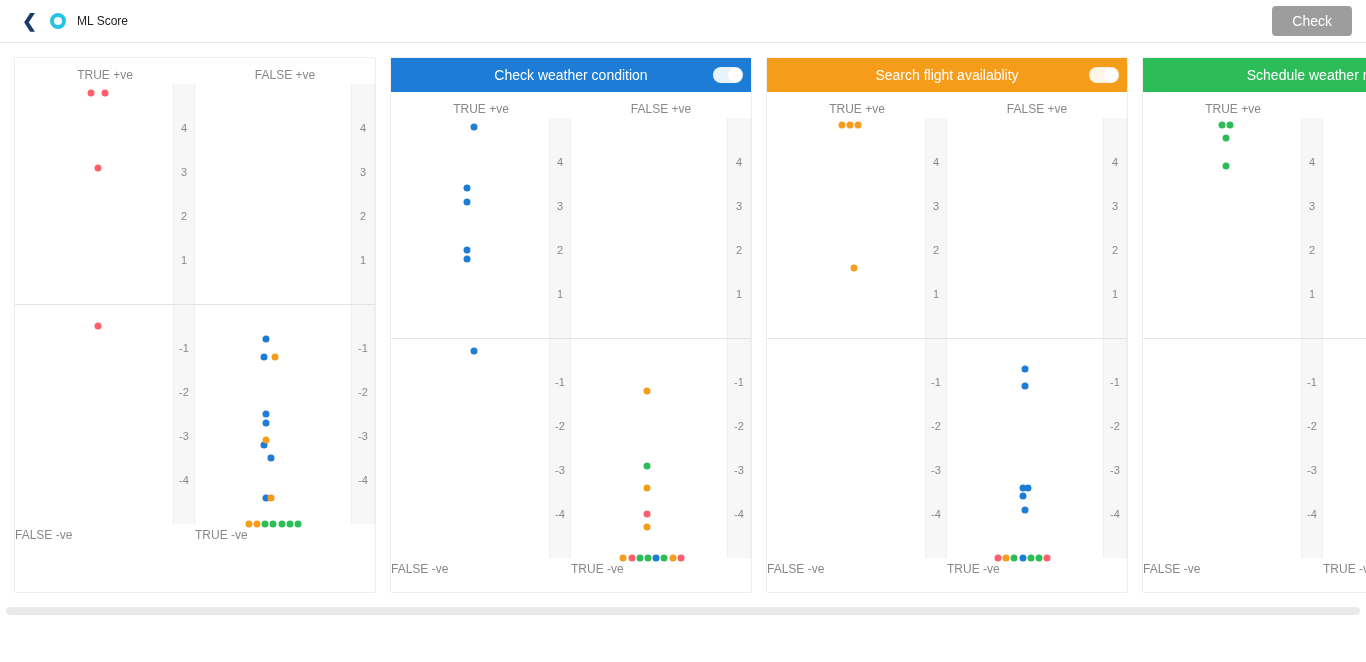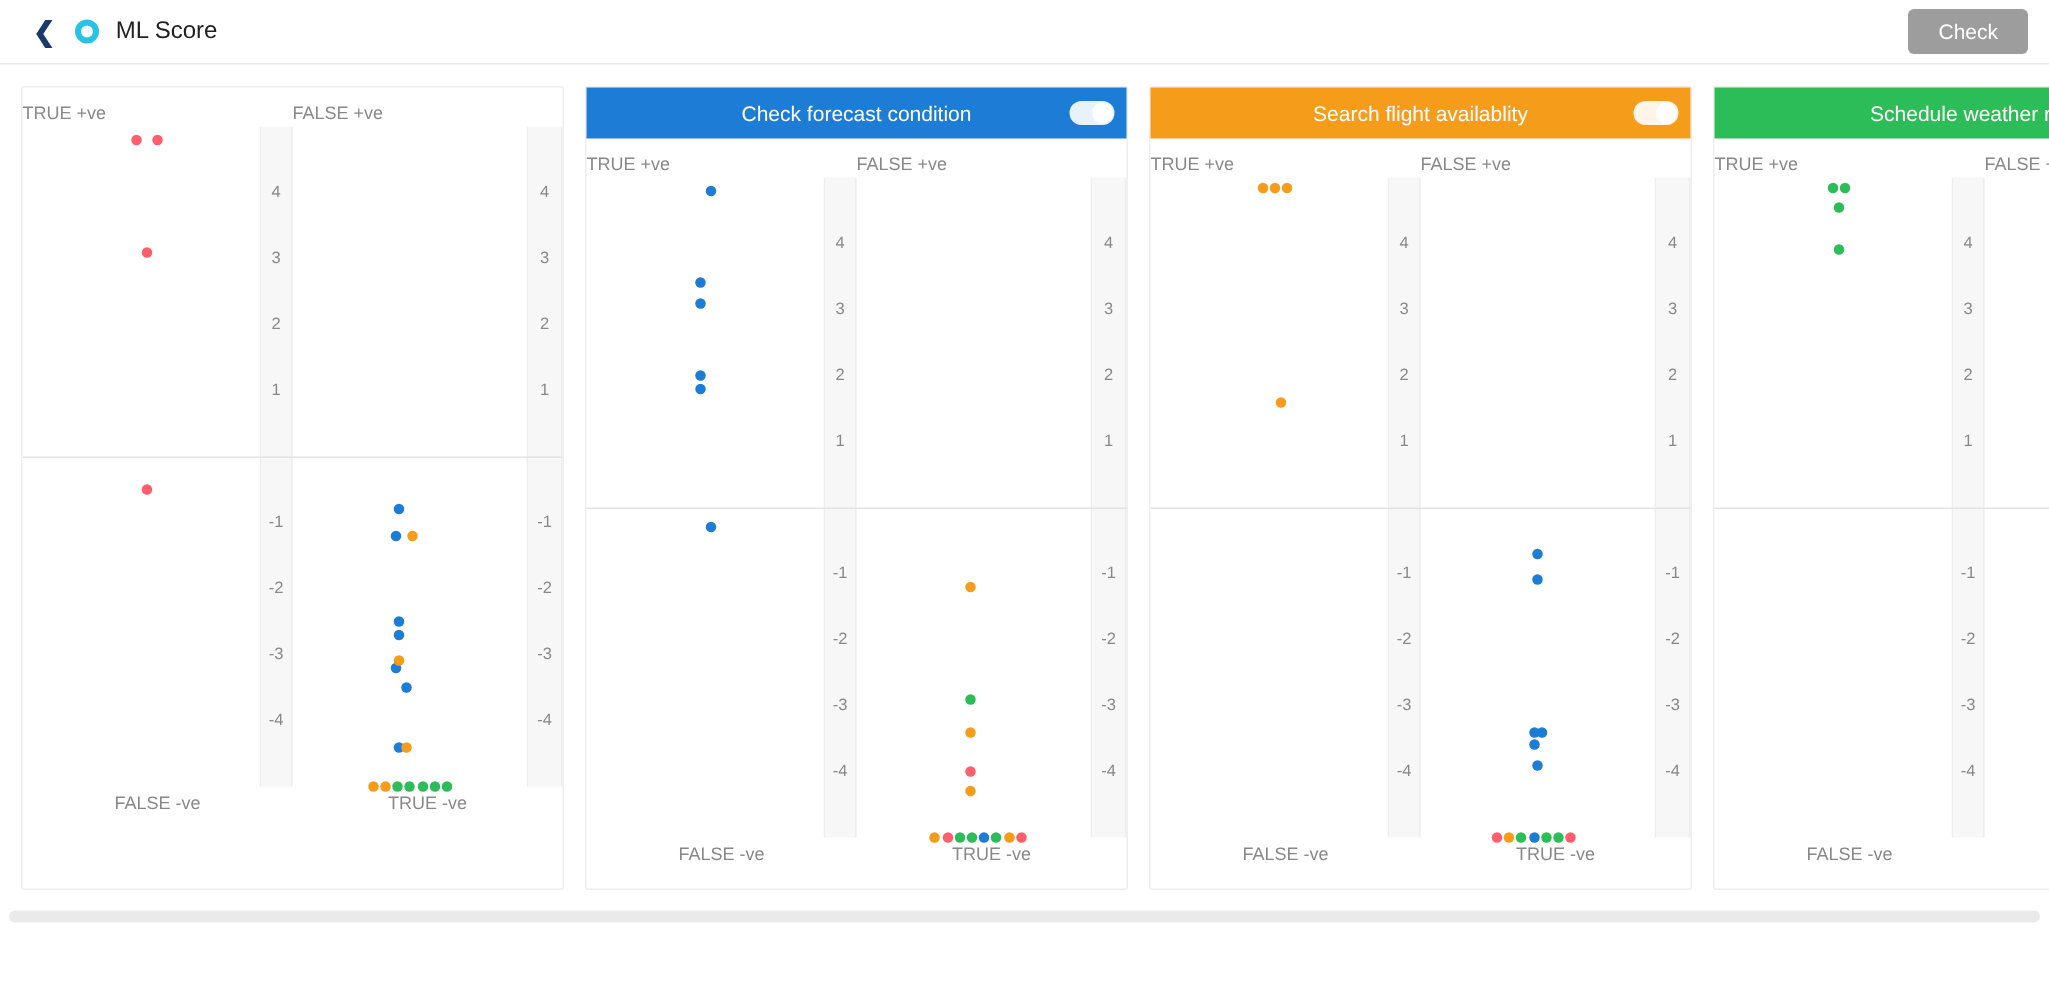--- a/index.html
+++ b/index.html
@@ -2,39 +2,39 @@
 <html><head>
 <meta charset="utf-8">
 <style>
   * { box-sizing: border-box; margin: 0; padding: 0; }
   body { font-family: -apple-system, BlinkMacSystemFont, "Segoe UI", Arial, sans-serif; background: #fff; color: #333; width: 1366px; }
   .topbar { display: flex; align-items: center; padding: 6px 14px; border-bottom: 1px solid #e6e6e6; }
   .back-arrow { font-size: 18px; color: #1a3a6e; font-weight: bold; padding: 4px 8px; cursor: pointer; }
   .ring-icon { width: 18px; height: 18px; margin: 0 10px 0 4px; display: inline-flex; align-items: center; justify-content: center; }
   .titles { display: flex; flex-direction: column; line-height: 1.2; }
   .title-main { font-size: 13px; color: #888; }
-  .title-sub { font-size: 16px; color: #222; font-weight: 500; }
+  .title-sub { font-size: 12px; color: #222; font-weight: 500; }
   .spacer { flex: 1; }
   .filter-btn { background: #9d9d9d; color: #fff; border: none; border-radius: 4px; padding: 7px 20px; font-size: 14px; cursor: pointer; }
 
   .panel-row { display: flex; gap: 14px; padding: 14px; overflow-x: auto; }
   .panel { width: 362px; flex-shrink: 0; border: 1px solid #eee; border-radius: 2px; background: #fff; }
   .panel-header { display: flex; align-items: center; justify-content: center; position: relative; height: 34px; color: #fff; font-size: 14px; }
   .panel-header .toggle { position: absolute; right: 8px; top: 50%; transform: translateY(-50%); }
   .toggle { width: 30px; height: 16px; background: rgba(255,255,255,0.4); border-radius: 10px; display: inline-block; position: relative; cursor: pointer; }
   .toggle .knob { position: absolute; top: 1px; width: 14px; height: 14px; background: #fff; border-radius: 50%; }
   .toggle.off .knob { left: 1px; }
   .toggle.on .knob { right: 1px; }
   .toggle.on { background: rgba(255,255,255,0.9); }
 
   .chart-area { padding: 4px 0 10px 0; }
   .quad-labels-top { display: flex; font-size: 12px; color: #888; }
-  .quad-labels-top > div { flex: 1; text-align: left; padding: 6px 0 2px 0; }
+  .quad-labels-top > div { flex: 1; text-align: center; padding: 6px 0 2px 0; }
   .quad-labels-bot { display: flex; font-size: 12px; color: #888; }
-  .quad-labels-bot > div { flex: 1; text-align: center; padding: 4px 0 6px 0; }
+  .quad-labels-bot > div { flex: 1; text-align: left; padding: 4px 0 6px 0; }
 
   .plot { position: relative; height: 440px; }
   .axis-v { position: absolute; top: 0; bottom: 0; width: 22px; background: #f7f7f7; box-shadow: inset -1px 0 0 #eee, inset 1px 0 0 #eee; }
   .axis-v.left { left: 50%; transform: translateX(-100%); }
   .axis-v.right { right: 0; width: 24px; }
   .axis-h { position: absolute; left: 0; right: 0; top: 50%; height: 0; border-top: 1px solid #e3e3e3; }
   .tick { position: absolute; font-size: 11px; color: #888; width: 100%; text-align: center; transform: translateY(-50%); }
   .point { position: absolute; width: 7px; height: 7px; border-radius: 50%; transform: translate(-50%, -50%); }
   .c-red { background: #ff5e6c; }
   .c-blue { background: #1c7cd6; }
@@ -117,21 +117,21 @@
           <div class="point c-green" style="left: 78.6%; top: 100%;"></div>
         </div>
         <div class="quad-labels-bot">
           <div>FALSE -ve</div>
           <div>TRUE -ve</div>
         </div>
       </div>
     </div>
     <div class="panel">
       <div class="panel-header hdr-blue">
-        <span>Check forecast condition</span>
+        <span>Check weather condition</span>
         <span class="toggle on">
           <span class="knob"></span>
         </span>
       </div>
       <div class="chart-area">
         <div class="quad-labels-top">
           <div>TRUE +ve</div>
           <div>FALSE +ve</div>
         </div>
         <div class="plot">

